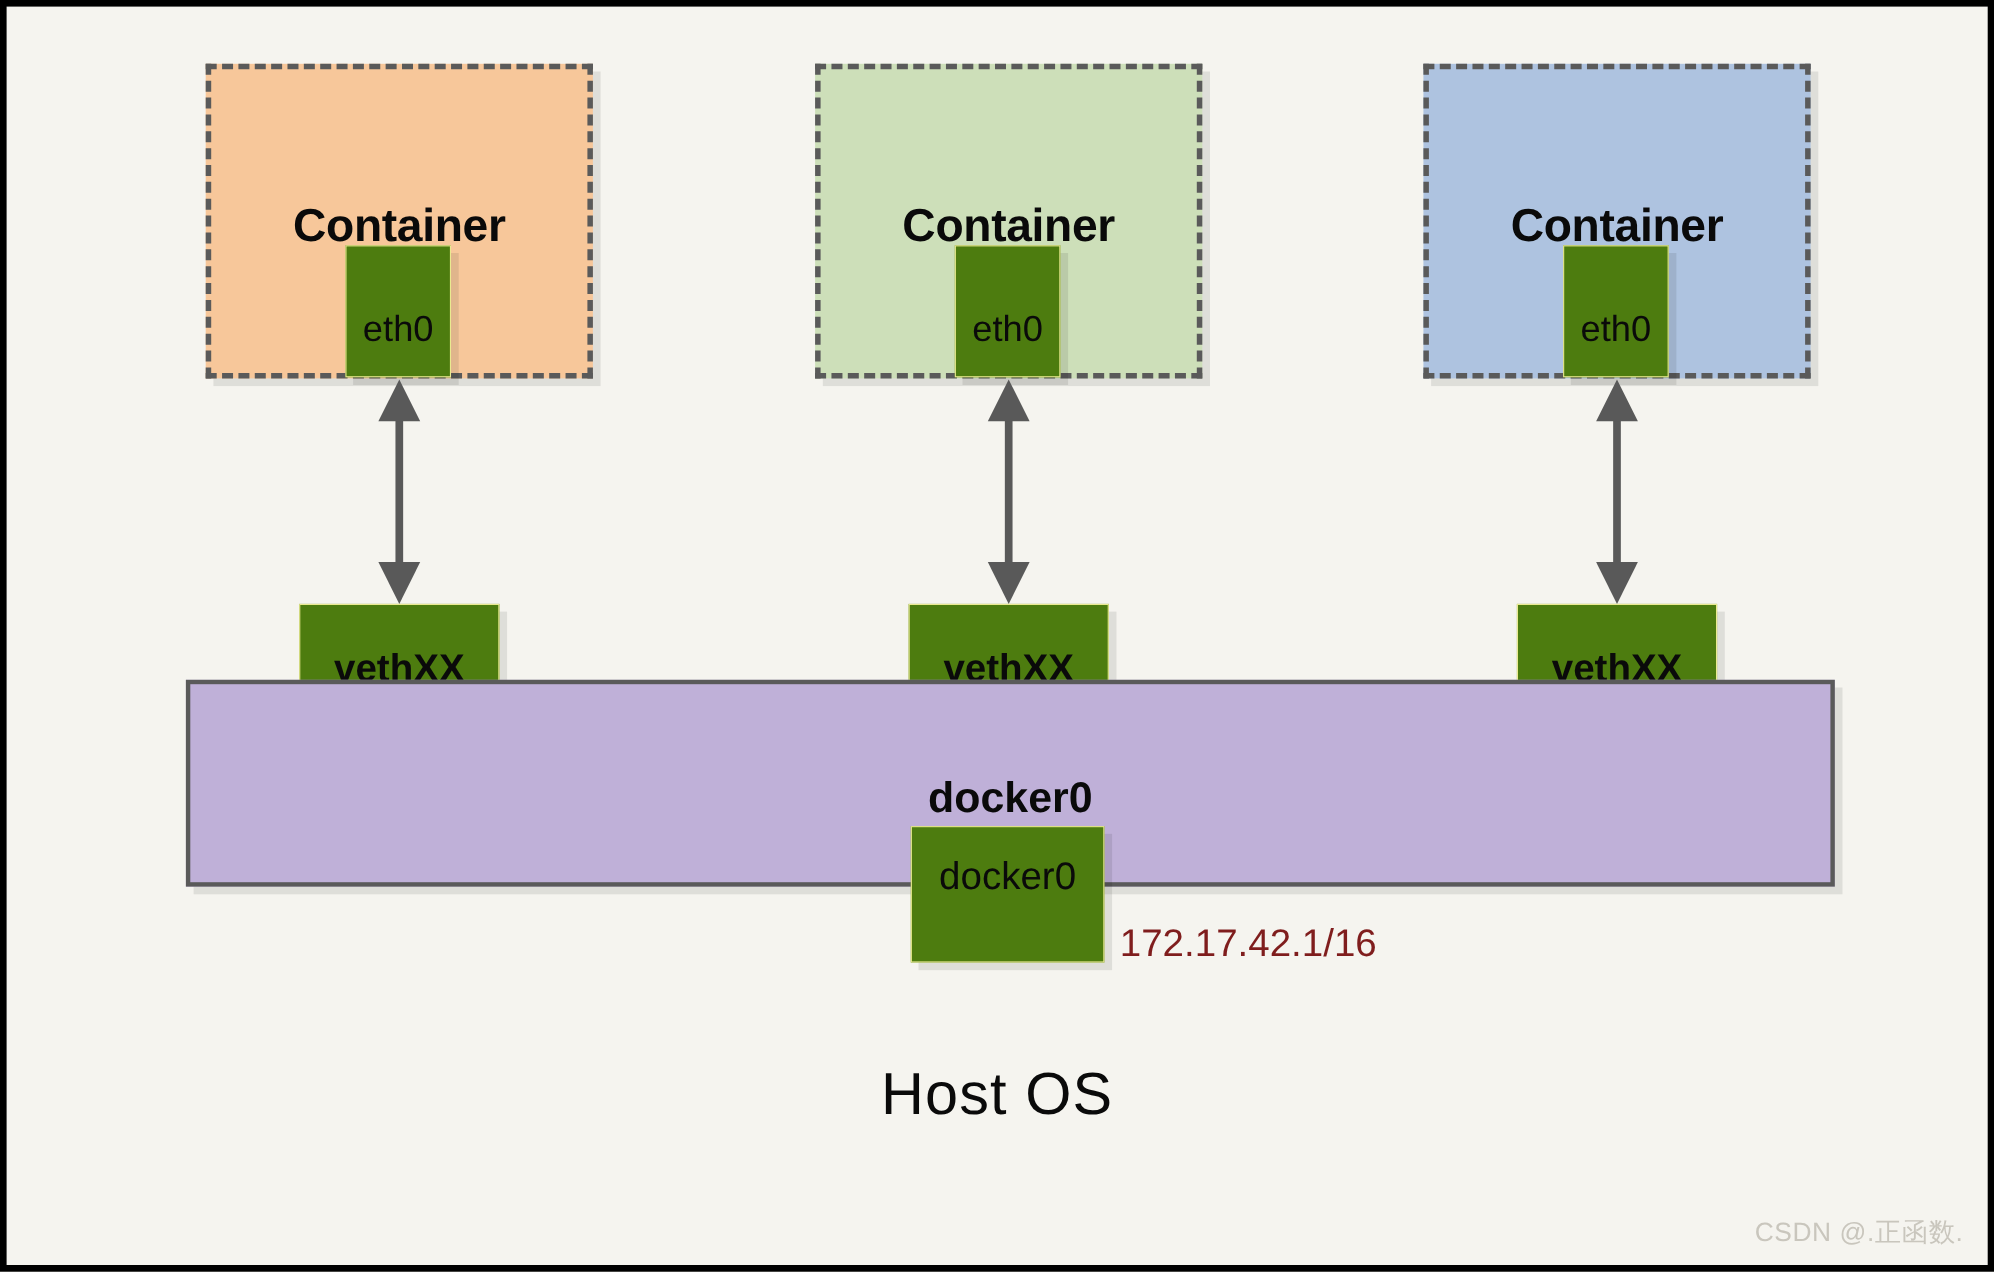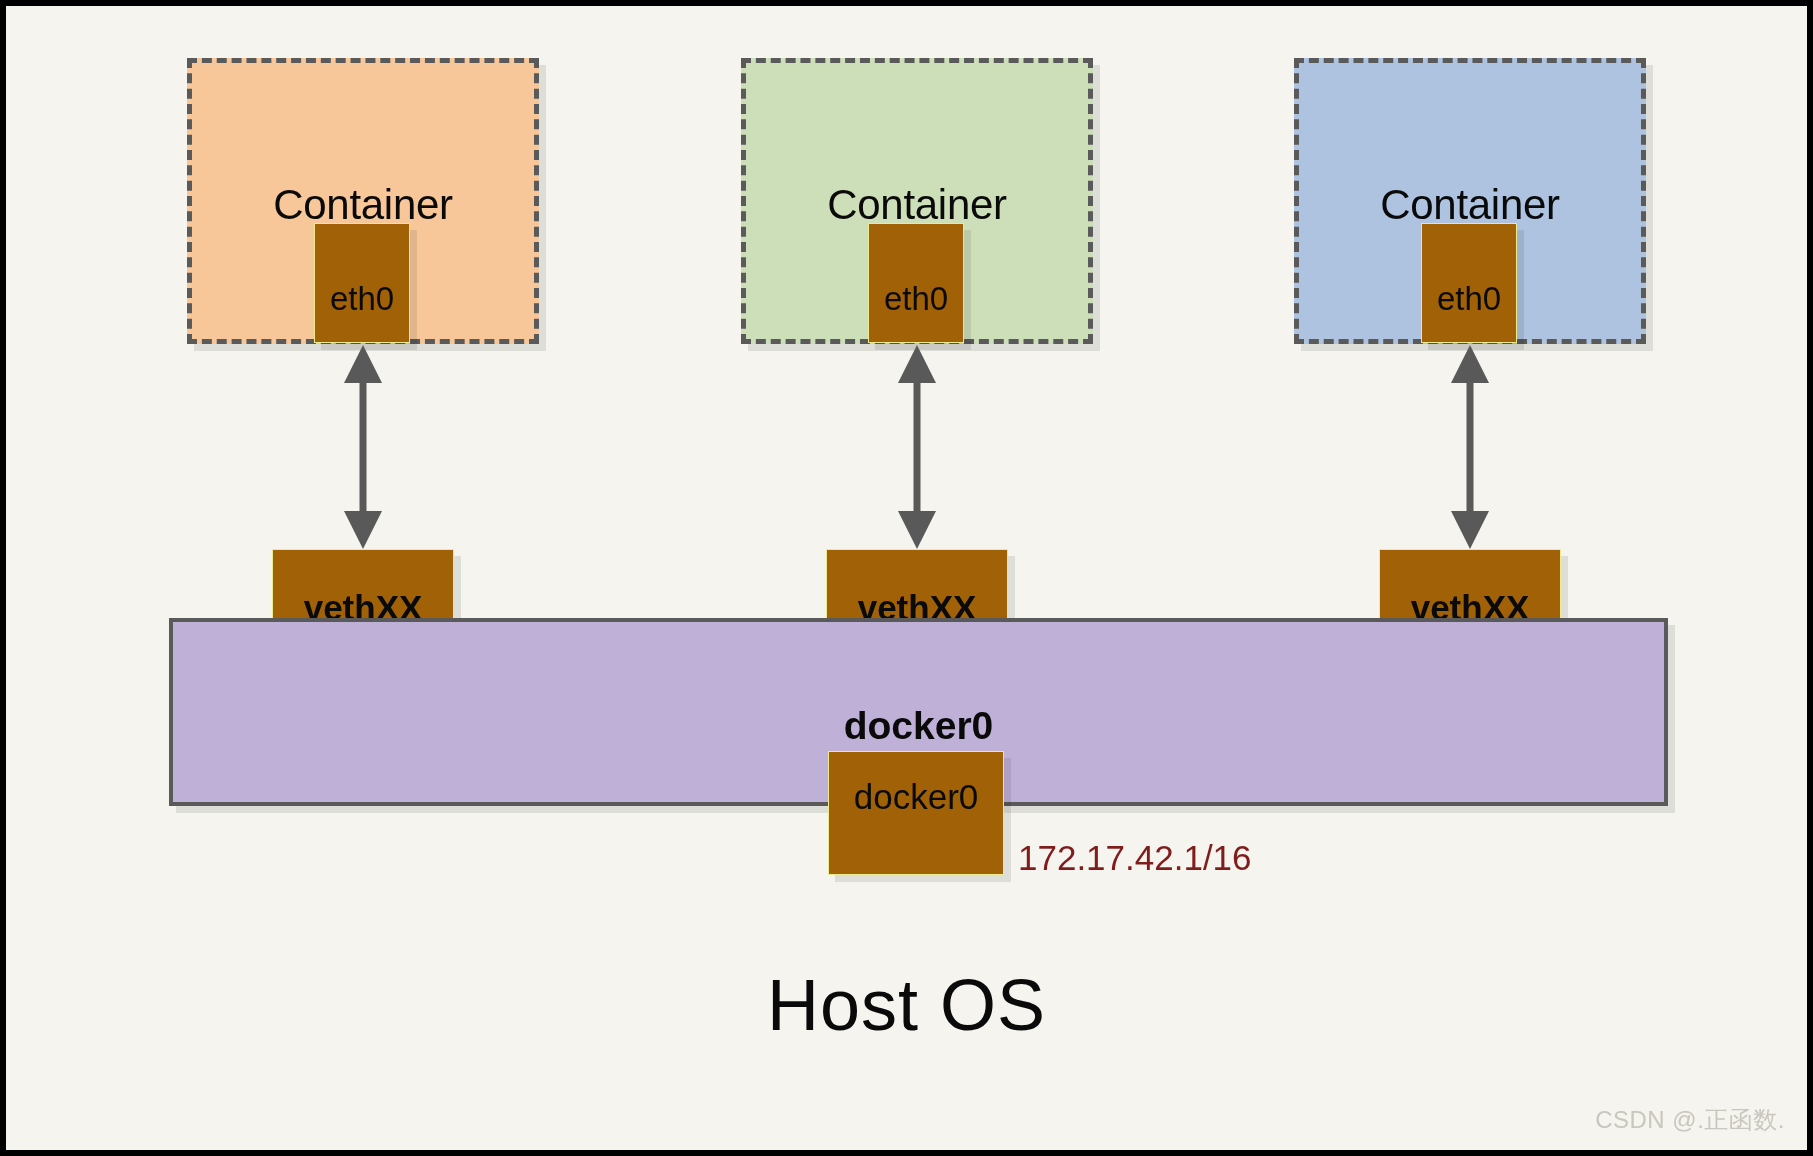--- a/index.html
+++ b/index.html
@@ -21,29 +21,29 @@
     border:5px dashed #5a5a5a;
     box-sizing:border-box;
     box-shadow:7px 7px 0 0 rgba(0,0,0,0.09);
   }
   .container-title{
     position:absolute;
     left:0;right:0;
     top:118px;
     text-align:center;
     font-size:42px;
-    font-weight:normal;
+    font-weight:bold;
     color:#0a0a0a;
     letter-spacing:-0.3px;
   }
 
   
   .ybox{
     position:absolute;
-    background:#a16207;
+    background:#4d7c0f;
     border:1px solid #eaea90;
     box-sizing:border-box;
     box-shadow:7px 7px 0 0 rgba(0,0,0,0.09);
     display:flex;
     align-items:center;
     justify-content:center;
     font-size:34px;
     color:#0a0a0a;
   }
   .ybox.eth0{width:96px;height:120px;font-size:33px;}
@@ -81,21 +81,21 @@
   .ip-text{
     position:absolute;
     font-size:35px;
     color:#7f1d1d;
   }
 
   .host-os{
     position:absolute;
     left:0;right:0;
     text-align:center;
-    font-size:72px;
+    font-size:54px;
     color:#0a0a0a;
     letter-spacing:1px;
   }
 
   .watermark{
     position:absolute;
     font-size:24px;
     color:#c9c6bd;
     letter-spacing:0.5px;
   }

